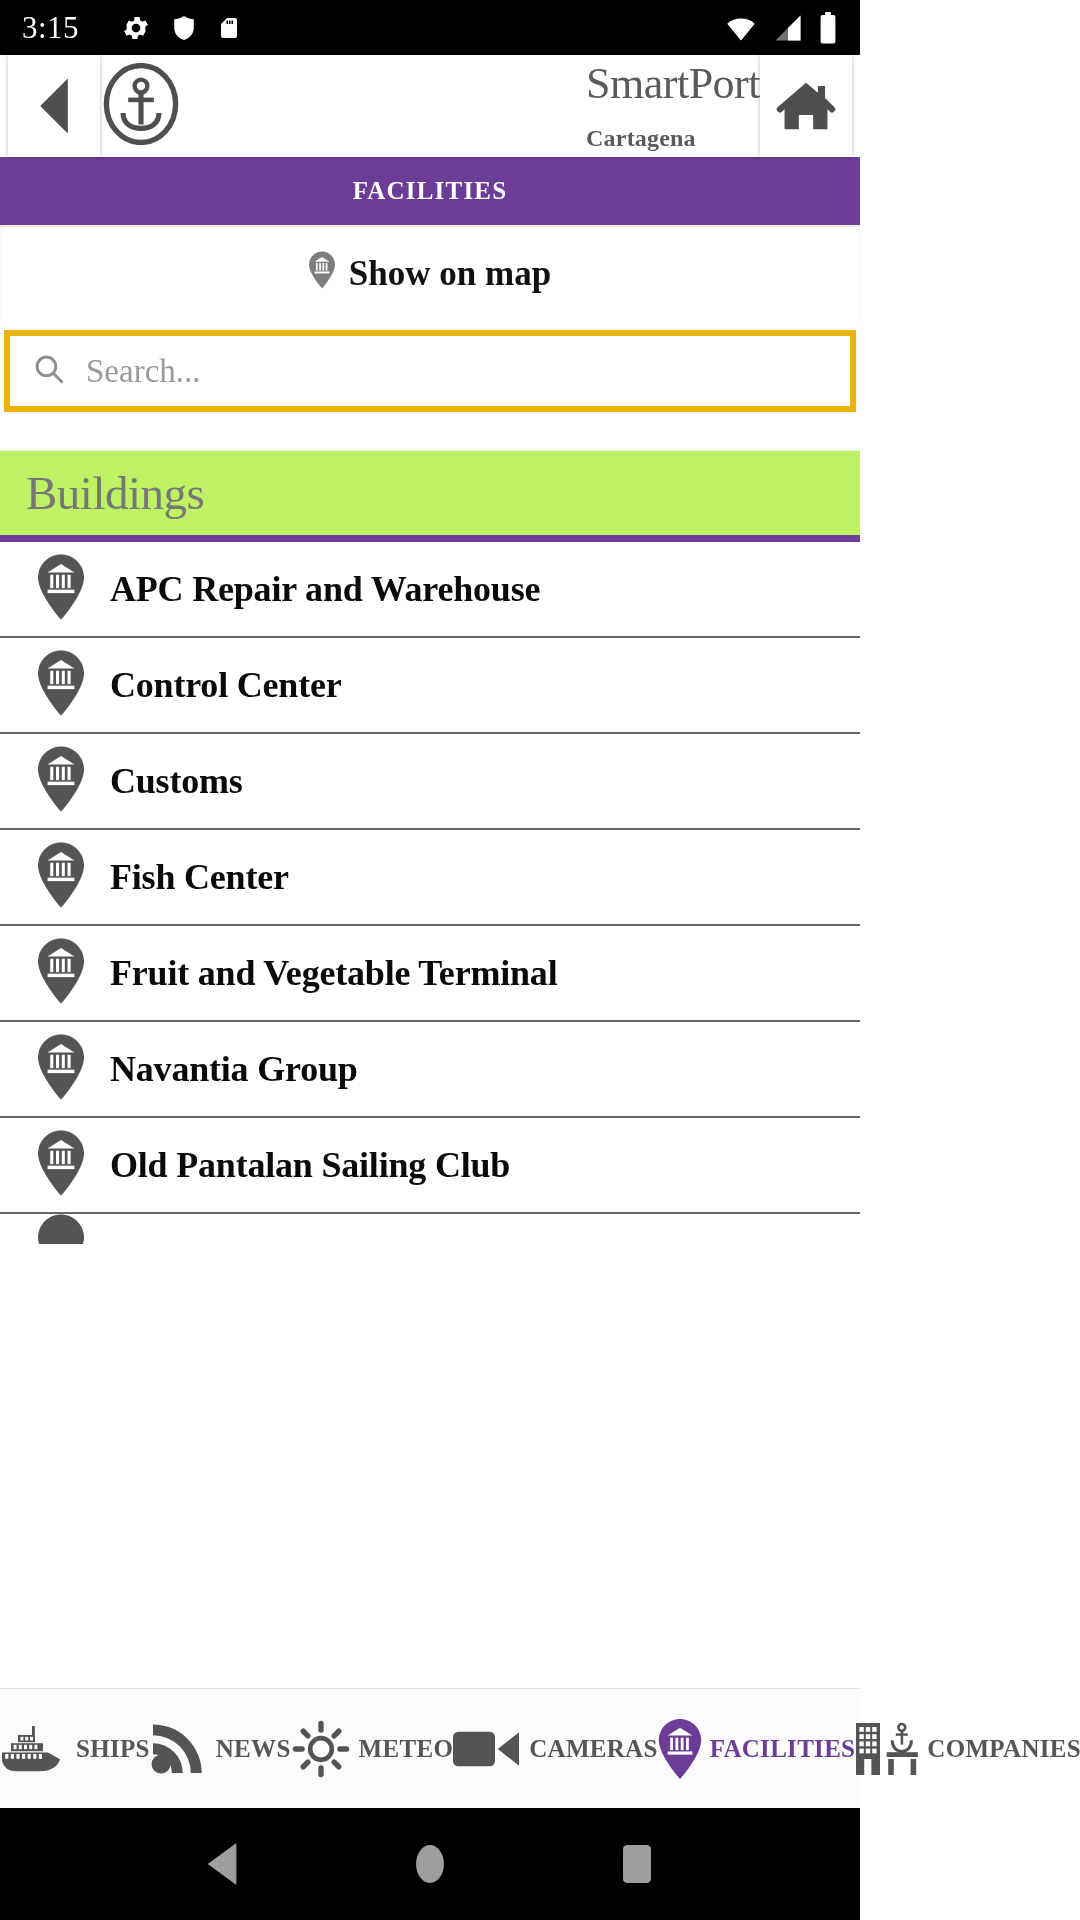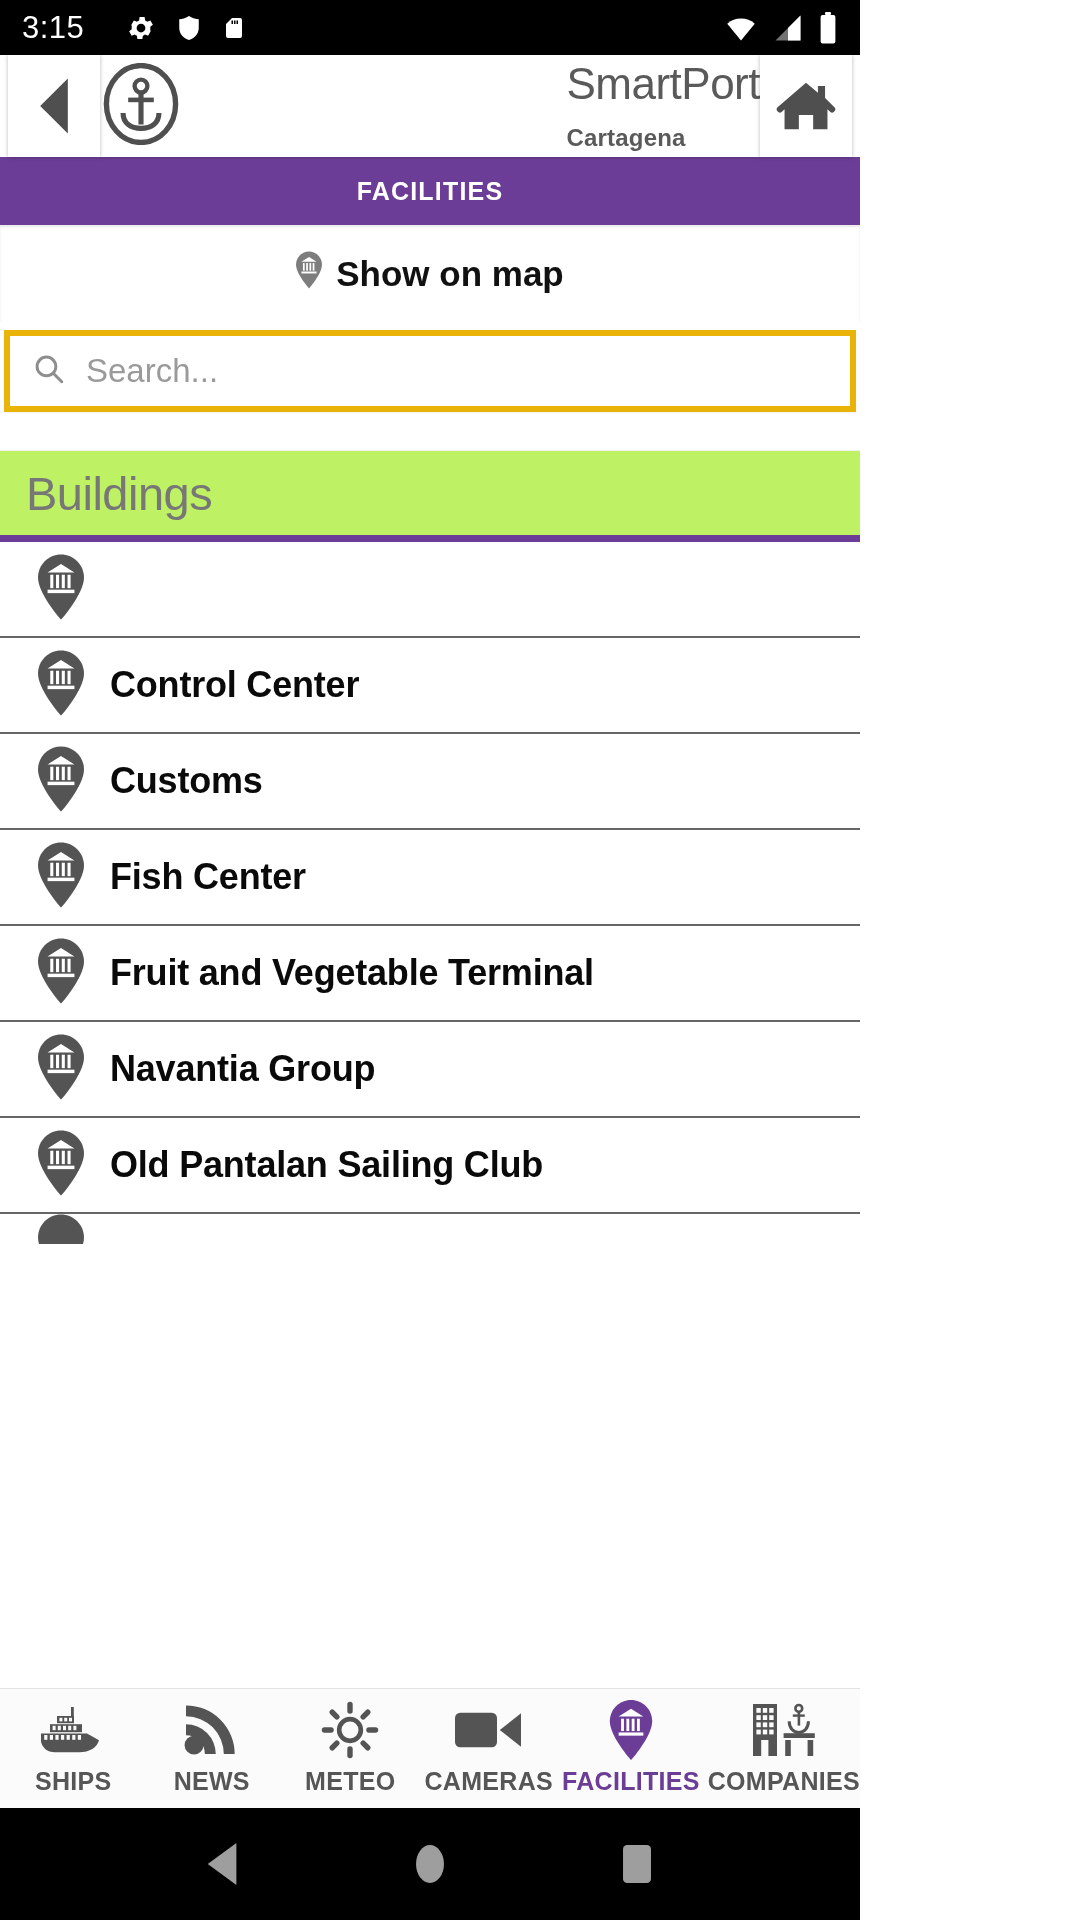--- a/index.html
+++ b/index.html
@@ -2,21 +2,21 @@
 <html><head>
 <meta charset="utf-8">
 <style>
   * { margin:0; padding:0; box-sizing:border-box; }
   html, body {
     width:1080px; height:1920px;
     background:#ffffff;
     font-family:"Liberation Sans", sans-serif;
     overflow:hidden;
   }
-  #app { width:860px; height:1920px; display:flex; flex-direction:column; position:relative; }
+  #app { width:860px; height:1920px; display:flex; flex-direction:column; position:relative;font-family:Liberation Serif, serif; }
 
   
   .statusbar {
     height:55px; background:#000000; color:#ffffff;
     display:flex; align-items:center; padding:0 22px;
     flex:0 0 55px;
   }
   .sb-time { font-size:31px; font-weight:400; letter-spacing:.5px; margin-right:22px; }
   .sb-left { display:flex; align-items:center; gap:20px; }
   .sb-right { margin-left:auto; display:flex; align-items:center; gap:14px; }
@@ -96,23 +96,22 @@
   }
   .row-label { font-size:36px; color:#0a0a0a; font-weight:700; letter-spacing:-.2px; }
   .row.clipped { height:30px; overflow:hidden; border-bottom:none; align-items:flex-start; }
 
   
   .tabbar {
     flex:0 0 120px; background:#fbfbfb; display:flex; align-items:stretch;
     border-top:1px solid #e3e3e3;
   }
   .tab {
-    flex:1; display:flex; flex-direction:column; align-items:center; justify-content:center;
+    flex:1; display:flex; flex-direction:row; align-items:center; justify-content:center;
     gap:8px;
-    margin-left:8px;
   }
   .tab-label { font-size:25px; font-weight:700; color:#565656; letter-spacing:.3px; }
   .tab.active .tab-label { color:#6b3d96; }
   .tab-icon { height:58px; display:flex; align-items:center; justify-content:center; }
 
   
   .sysnav {
     flex:0 0 112px; background:#000000;
     display:flex; align-items:center; justify-content:space-around;
     padding:0 120px;
@@ -243,20 +242,21 @@
             <g fill="#ffffff">
               <path d="M12 5 L19 9.4 L5 9.4 Z"></path>
               <rect x="6.4" y="10.6" width="1.6" height="7"></rect>
               <rect x="9.4" y="10.6" width="1.6" height="7"></rect>
               <rect x="12.4" y="10.6" width="1.6" height="7"></rect>
               <rect x="15.4" y="10.6" width="1.6" height="7"></rect>
               <rect x="5" y="18.4" width="14" height="1.8"></rect>
             </g>
           </svg>
       </span>
+      <span class="row-label">APC Repair and Warehouse</span>
     </div>
 
     <div class="row">
       <span>
         <svg width="46" height="66" viewBox="0 0 24 34">
             <path d="M12 0C5.4 0 0 5.4 0 12c0 8.6 12 22 12 22s12-13.4 12-22C24 5.4 18.6 0 12 0z" fill="#545454"></path>
             <g fill="#ffffff">
               <path d="M12 5 L19 9.4 L5 9.4 Z"></path>
               <rect x="6.4" y="10.6" width="1.6" height="7"></rect>
               <rect x="9.4" y="10.6" width="1.6" height="7"></rect>

